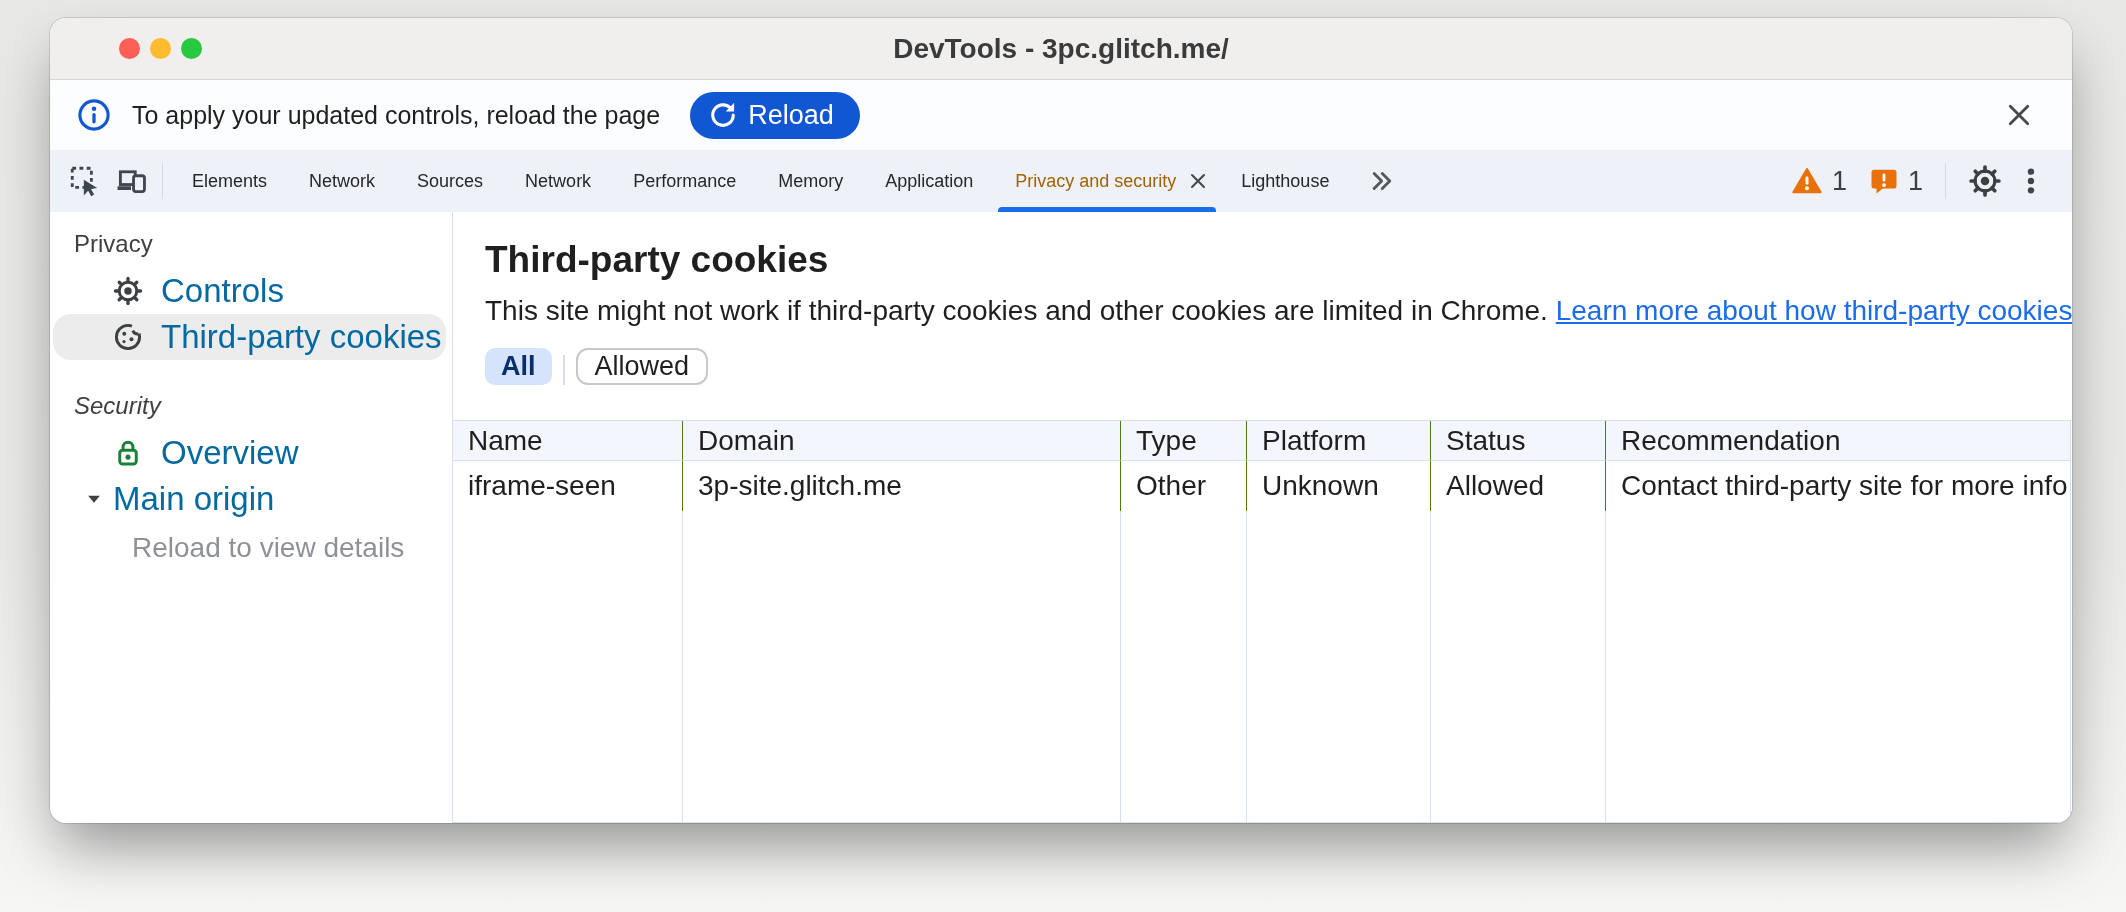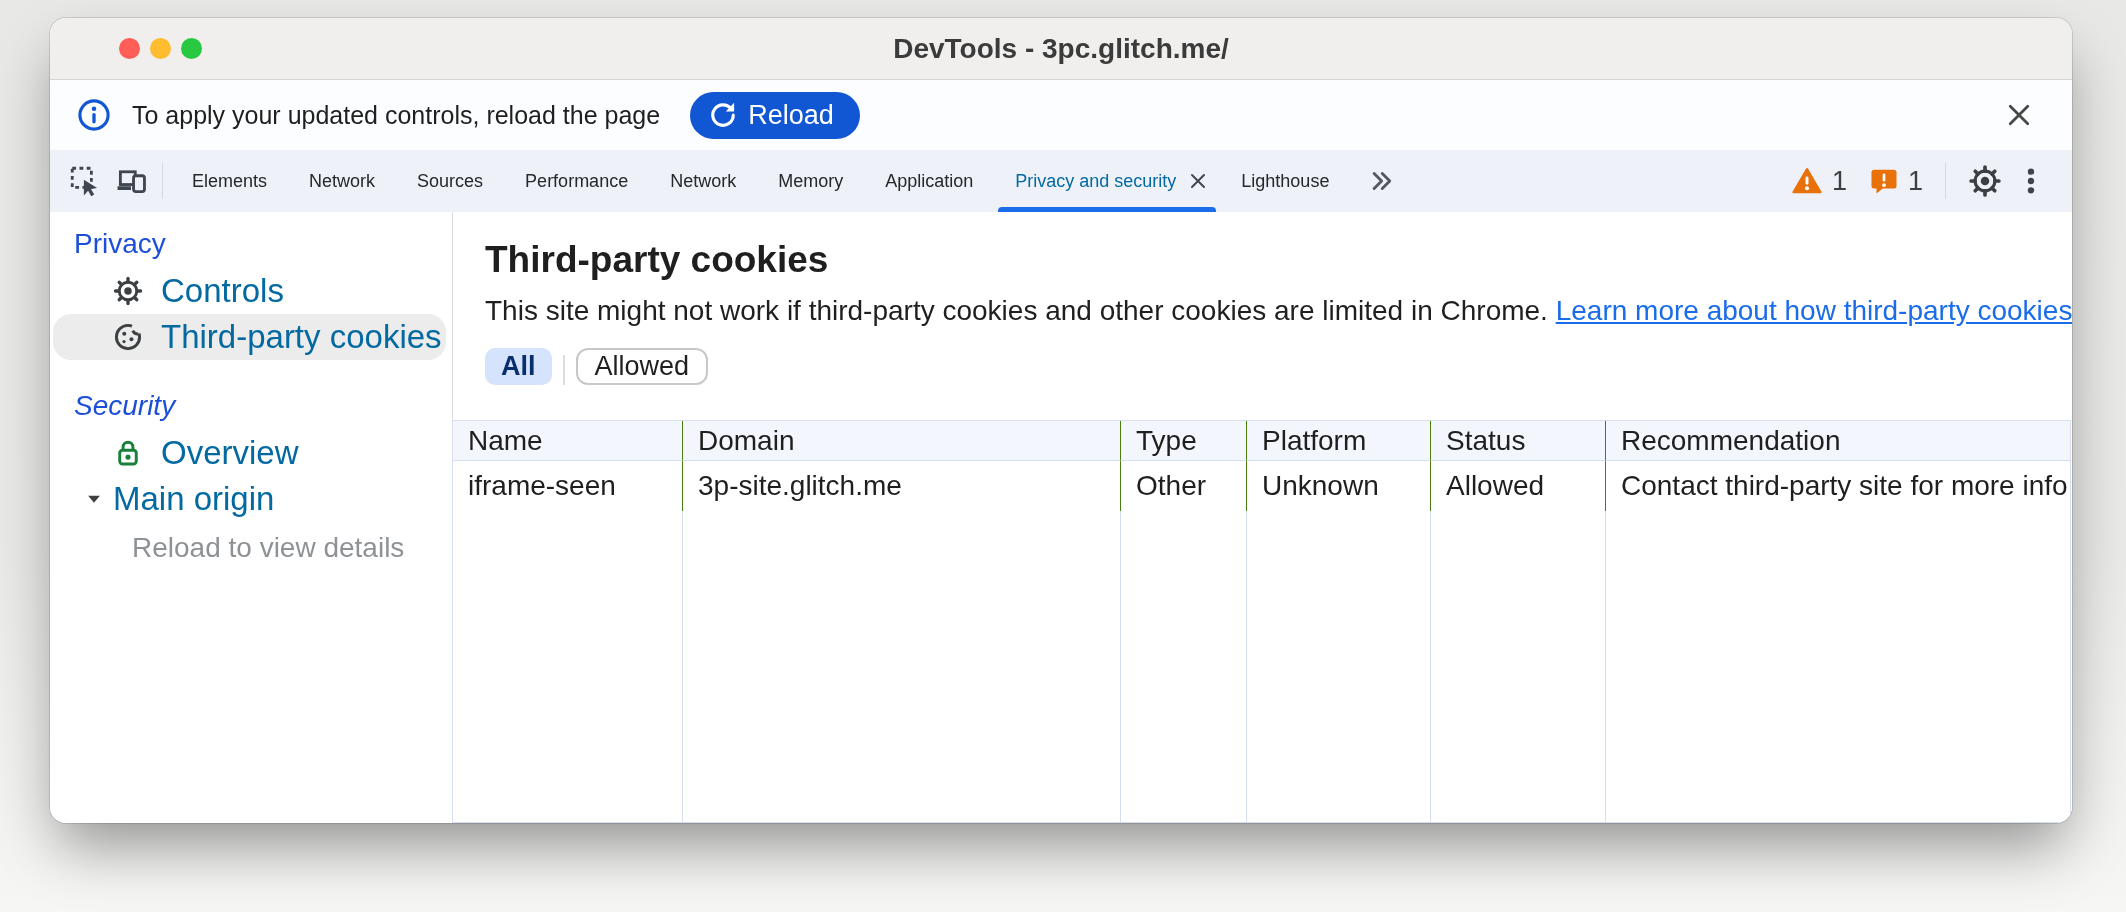--- a/index.html
+++ b/index.html
@@ -48,37 +48,37 @@
   .tool-ic {
     width:46px; height:46px; display:flex; align-items:center; justify-content:center;
     border-radius:8px; cursor:pointer; flex:0 0 auto;
   }
   .tdivider { width:1px; height:36px; background:#d3d9e5; margin:0 8px; flex:0 0 auto; }
   .tabs { display:flex; align-items:stretch; height:100%; }
   .tab {
     position:relative; display:flex; align-items:center; padding:0 21px;
     font-size:18px; color:#25282c; cursor:pointer; white-space:nowrap;
   }
-  .tab.active { color:#0369a1; font-weight:500; padding-right:10px; }
+  .tab.active { color:#a16207; font-weight:500; padding-right:10px; }
   .tab.active .underline {
     position:absolute; left:4px; right:4px; bottom:0; height:5px;
     background:#1a6ce8; border-radius:4px 4px 0 0;
   }
   .tab .tclose { margin-left:10px; display:flex; align-items:center; }
   .tab.more { padding:0 16px; }
   .tright { margin-left:auto; display:flex; align-items:center; }
   .countgrp { display:flex; align-items:center; gap:9px; margin-left:22px; cursor:pointer; }
   .countgrp .cnt { font-size:27px; color:#3c4043; }
   
   .content { flex:1; display:flex; min-height:0; }
   .sidebar {
     width:403px; flex:0 0 403px; border-right:1px solid #dadde3;
     padding-top:14px; background:#fff;
   }
-  .sec-title { height:36px; line-height:36px; font-size:28px; color:#1d4ed8; padding-left:24px; }
+  .sec-title { height:36px; line-height:36px; font-size:24px; color:#404040; padding-left:24px; }
   .sec-title.mt { margin-top:28px;font-style:italic; }
   .sb-item {
     height:46px; display:flex; align-items:center; cursor:pointer;
     margin:0 6px 0 3px; border-radius:18px;
   }
   .sb-item:first-of-type { margin-top:6px; }
   .sb-item.selected { background:#ececec; }
   .sb-ic { width:32px; height:32px; margin-left:59px; flex:0 0 32px; display:flex; }
   .sb-label { margin-left:17px; font-size:33px; color:#0369a1; white-space:nowrap; }
   .sb-item.tree .caret { margin-left:31px; display:flex; width:20px; }
@@ -180,24 +180,24 @@
       <div class="tab">
           <span>Elements</span>
         </div>
       <div class="tab">
           <span>Network</span>
         </div>
       <div class="tab">
           <span>Sources</span>
         </div>
       <div class="tab">
+          <span>Network</span>
+        </div>
+      <div class="tab">
           <span>Performance</span>
-        </div>
-      <div class="tab">
-          <span>Network</span>
         </div>
       <div class="tab">
           <span>Memory</span>
         </div>
       <div class="tab">
           <span>Application</span>
         </div>
       <div class="tab active">
         <span>Privacy and security</span>
         <span class="tclose">

